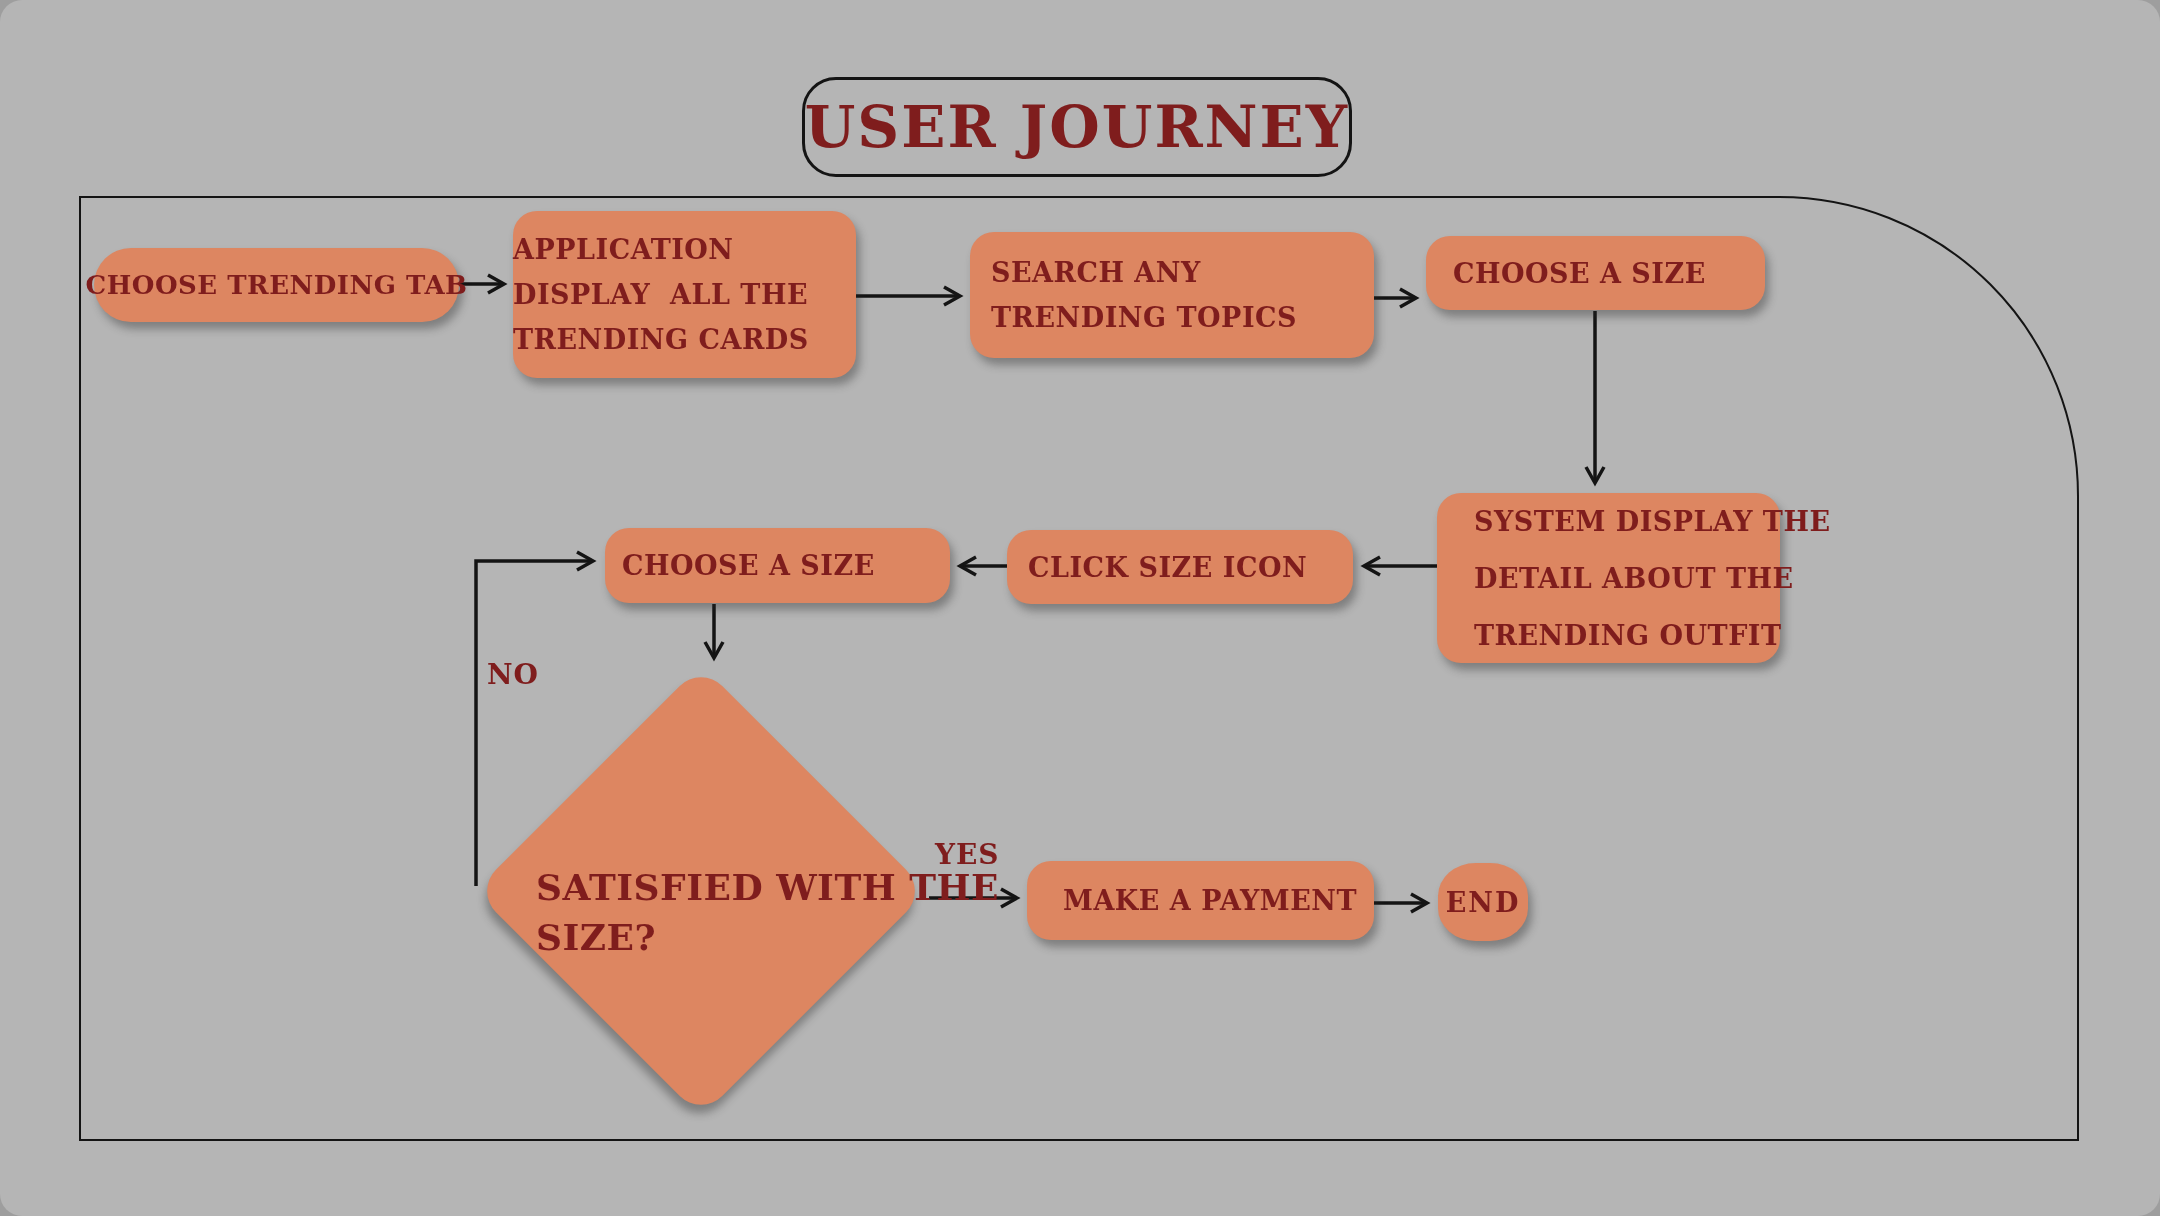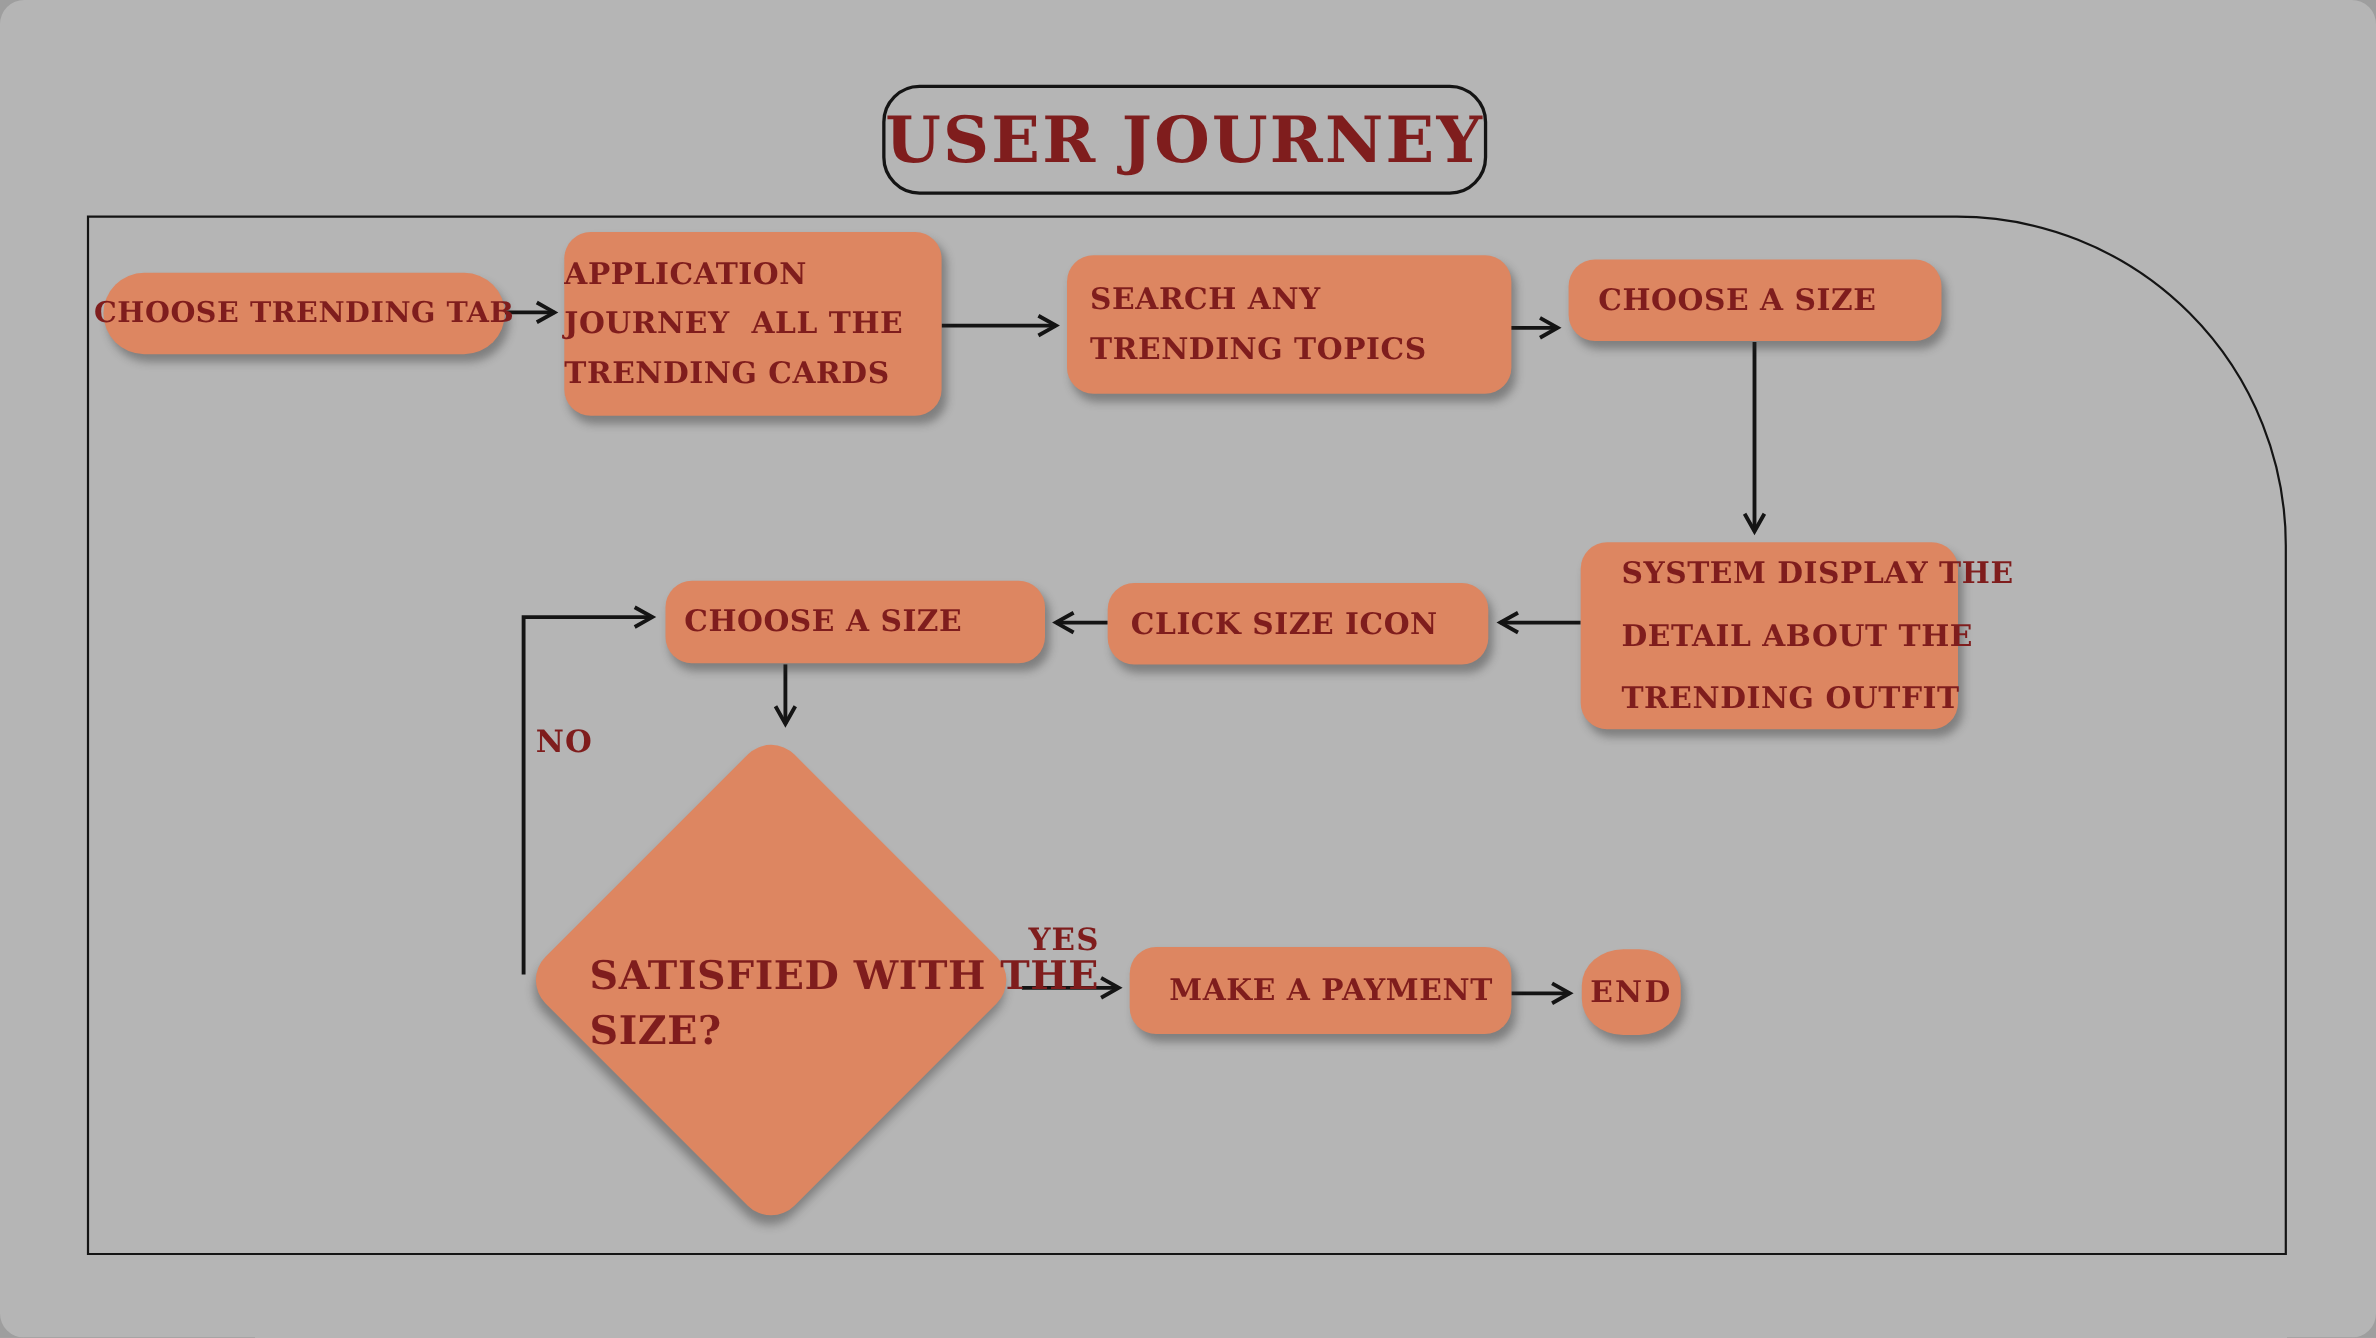--- a/index.html
+++ b/index.html
@@ -94,21 +94,21 @@
     <path d="M1374,903 L1427,903" marker-end="url(#arrow)"></path>
     <path d="M476,886 L476,561 L593,561" marker-end="url(#arrow)"></path>
   </svg>
 
   <div class="node pill n-trending-tab">
     <span class="line">CHOOSE TRENDING TAB</span>
   </div>
 
   <div class="node rounded n-app-display">
     <span class="line">APPLICATION</span>
-    <span class="line">JOURNEY  ALL THE</span>
+    <span class="line">DISPLAY  ALL THE</span>
     <span class="line">TRENDING CARDS</span>
   </div>
 
   <div class="node rounded n-search">
     <span class="line">SEARCH ANY</span>
     <span class="line">TRENDING TOPICS</span>
   </div>
 
   <div class="node rounded n-choose-card">
     <span class="line">CHOOSE A SIZE</span>

